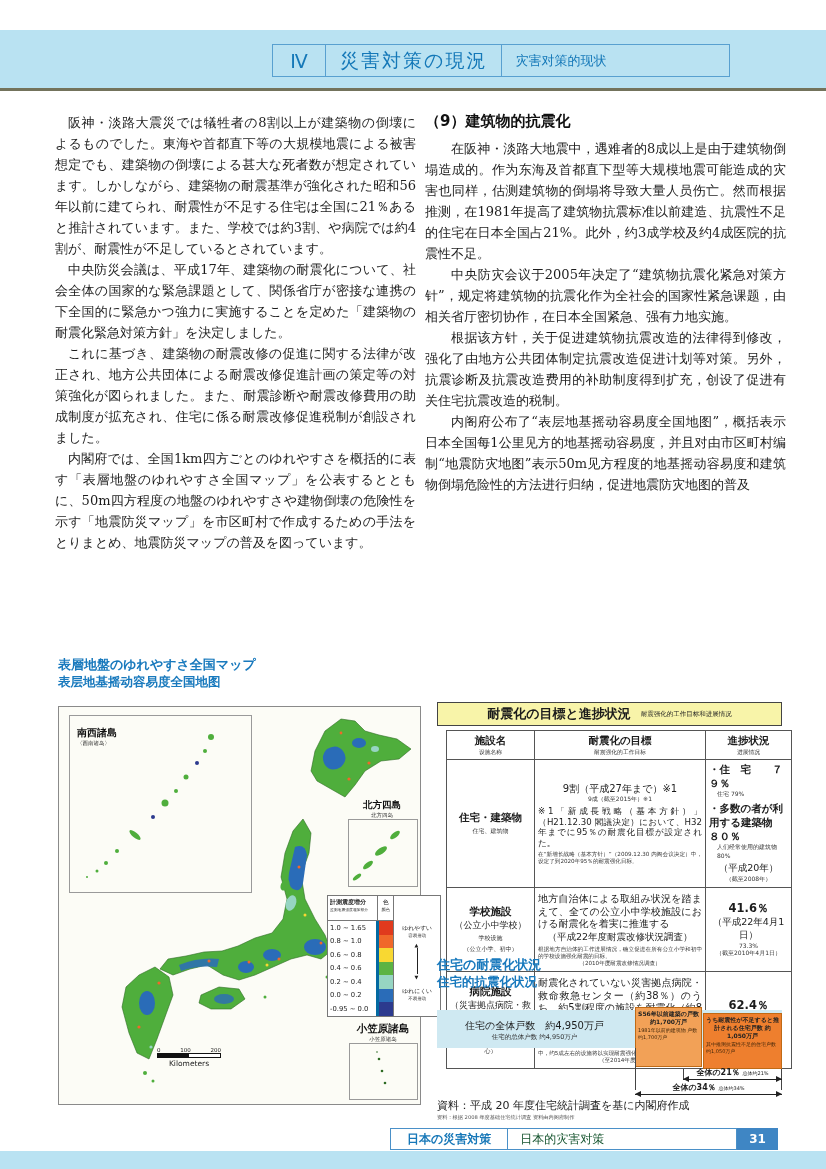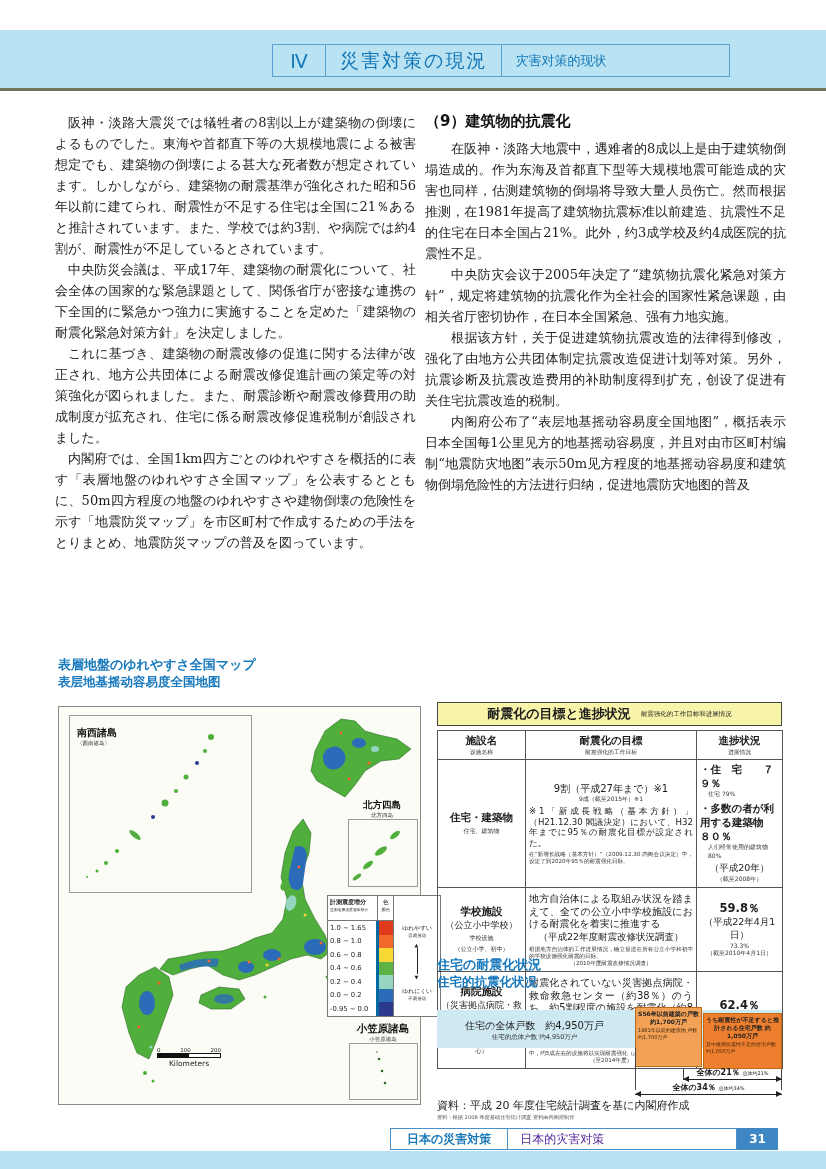--- a/index.html
+++ b/index.html
@@ -73,21 +73,21 @@
   .sb-ticks { display:flex; justify-content:space-between; font-size:5.5px; color:#222; }
   .sb-bar { height:3px; border:1px solid #111;
     background:linear-gradient(to right,#111 0 50%, #fff 50% 100%); }
   .sb-unit { font-size:7.5px; color:#222; margin-top:1px; }
   
   .tbl-banner { position:absolute; left:437px; top:702px; width:343px; height:22px;
     background:#f8f4a9; border:1px solid #444; display:flex; align-items:center;
     justify-content:center; gap:10px; }
   .tbl-banner .ja { font-weight:bold; font-size:13px; }
   .tbl-banner .zh { font-size:6.5px; color:#222; }
-  table.goal { position:absolute; left:437px; top:730px; width:345px; border-collapse:collapse;
+  table.goal { position:absolute; left:446px; top:730px; width:345px; border-collapse:collapse;
     table-layout:fixed; }
   table.goal th, table.goal td { border:1px solid #555; vertical-align:middle; padding:3px 3px; }
   table.goal th { height:24px; padding:2px; }
   .th-ja { font-size:10.5px; font-weight:bold; text-align:center; }
   .th-zh { font-size:5.8px; font-weight:normal; text-align:center; color:#333; }
   .cell-fac { text-align:center; }
   .fac-ja  { font-size:10.5px; font-weight:bold; }
   .fac-sub { font-size:9px; font-weight:normal; }
   .fac-zh  { font-size:6px; color:#333; margin-top:2px; }
   .goal-main { font-size:10px; text-align:center; line-height:1.3; }
@@ -130,21 +130,21 @@
   .tick { position:absolute; width:1px; background:#444; }
   .source { position:absolute; left:437px; top:1098px; }
   .source .ja { font-size:11px; }
   .source .zh { font-size:5.2px; color:#555; margin-top:1px; }
   
   .footer-band { position:absolute; left:0; top:1151px; width:826px; height:18px; background:#b9e2f2; }
   .footer-box { position:absolute; left:390px; top:1128px; width:347px; height:22px;
     border:1px solid #4a90c8; background:#ffffff; display:flex; align-items:stretch; box-sizing:border-box; }
   .fb-ja { display:flex; align-items:center; padding:0 16px; color:#1878b8; font-weight:bold;
     font-size:12px; border-right:1px solid #4a90c8; }
-  .fb-zh { display:flex; align-items:center; padding:0 12px; color:#4c1d95; font-size:12px; flex:1; }
+  .fb-zh { display:flex; align-items:center; padding:0 12px; color:#14532d; font-size:12px; flex:1; }
   .page-num { position:absolute; left:737px; top:1128px; width:41px; height:22px;
     background:#3f86c4; color:#fff; font-weight:bold; font-size:12px;
     display:flex; align-items:center; justify-content:center; }
 </style>
 </head>
 <body>
 
 <div class="page">
 
   <div class="top-band"></div>
@@ -376,21 +376,21 @@
           <div class="fac-zh">学校设施</div>
           <div class="fac-zh">（公立小学、初中）</div>
         </td>
         <td>
           <div class="goal-note" style="font-size:10px">地方自治体による取組み状況を踏まえて、全ての公立小中学校施設における耐震化を着実に推進する</div>
           <div class="goal-paren">（平成22年度耐震改修状況調査）</div>
           <div class="goal-note-zh">根据地方自治体的工作进展情况，确立促进在所有公立小学和初中的学校设施强化耐震的目标。</div>
           <div class="goal-paren-zh">（2010年度耐震改修情况调查）</div>
         </td>
         <td class="cell-prog">
-          <div class="prog-big">59.8％</div>
+          <div class="prog-big">41.6％</div>
           <div class="prog-date">（平成22年4月1日）</div>
           <div class="prog-small">73.3%</div>
           <div class="prog-small">（截至2010年4月1日）</div>
         </td>
       </tr>
       <tr>
         <td class="cell-fac">
           <div class="fac-ja">病院施設</div>
           <div class="fac-sub">（災害拠点病院・救命救急センター）</div>
           <div class="fac-zh">医疗设施</div>

